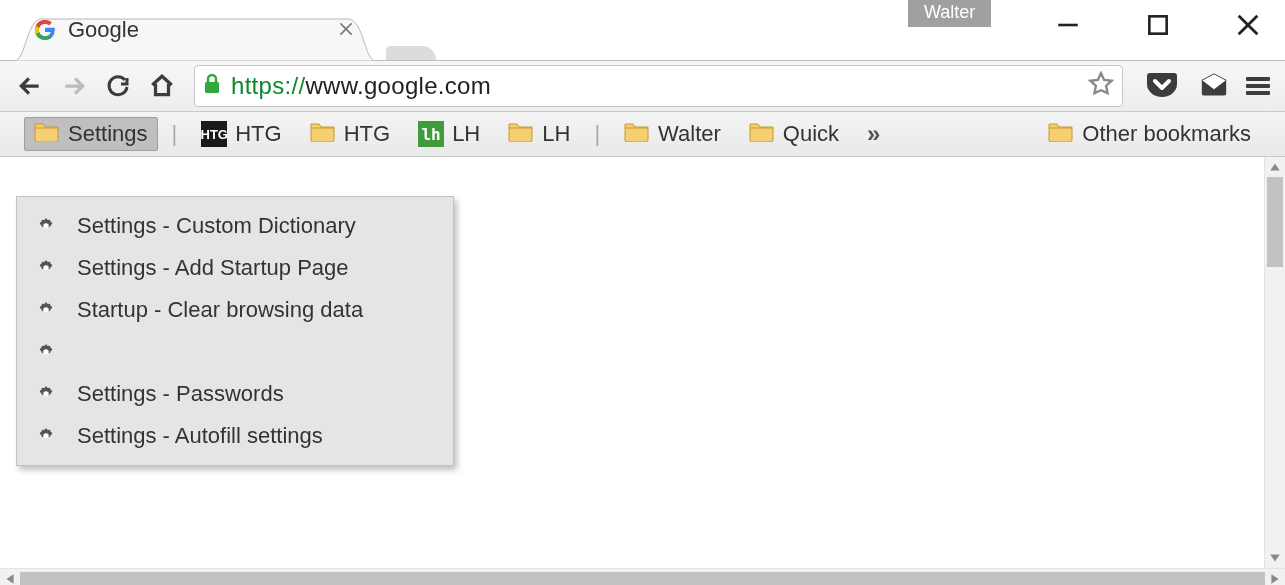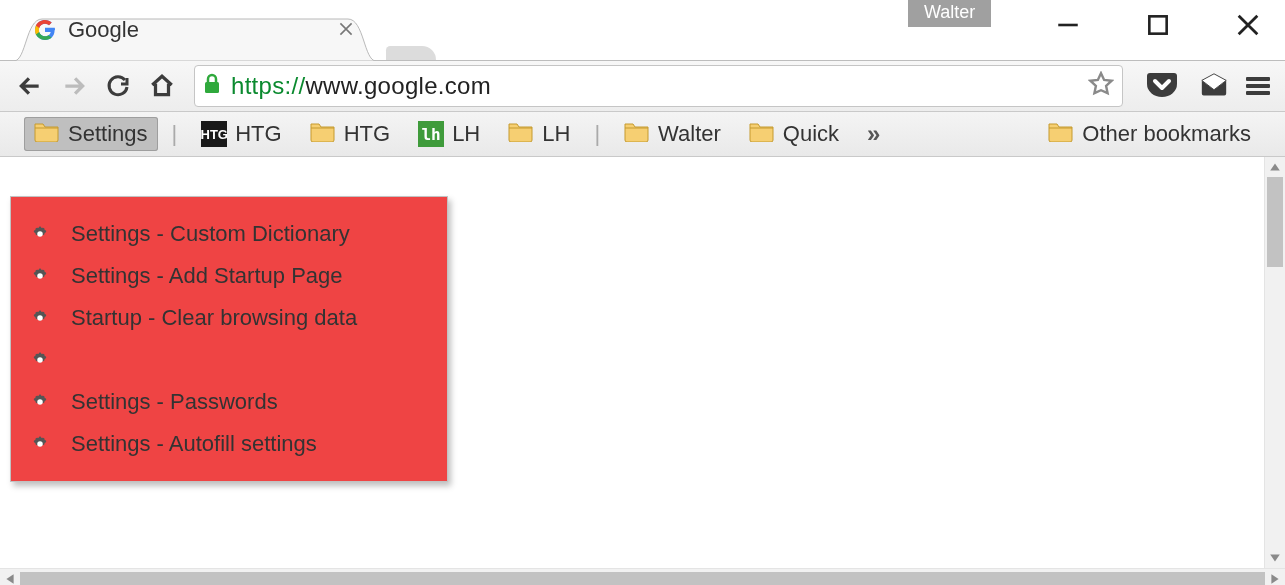--- a/index.html
+++ b/index.html
@@ -179,27 +179,27 @@
   }
   .hscroll .arrow{ width:20px; position:absolute; top:0; bottom:0; display:flex;align-items:center;justify-content:center;}
   .hscroll .arrow.left{ left:0;}
   .hscroll .arrow.right{ right:0;}
   .hscroll .track{ position:absolute; left:20px; right:20px; top:3px; bottom:3px; background:#c2c2c2;}
   .hscroll svg{ fill:#8a8a8a; width:12px;height:12px;}
 
   
   .dropdown {
     position:absolute;
-    left:10px;
+    left:16px;
     top:196px;
     width:436px;
-    background:#ef4444;
+    background:#e5e5e5;
     border:1px solid #c2c2c2;
     box-shadow: 3px 4px 6px rgba(0,0,0,.25);
-    padding:16px 0;
+    padding:8px 0;
     z-index:50;
   }
   .dropdown .mi{
     display:flex; align-items:center; gap:18px;
     padding: 8px 16px;
     font-size:22px;
     color:#333;
   }
   .gear-ico { width:26px;height:26px; display:flex;align-items:center;justify-content:center;}
   .gear-ico svg{ width:22px;height:22px; fill:#555;}

